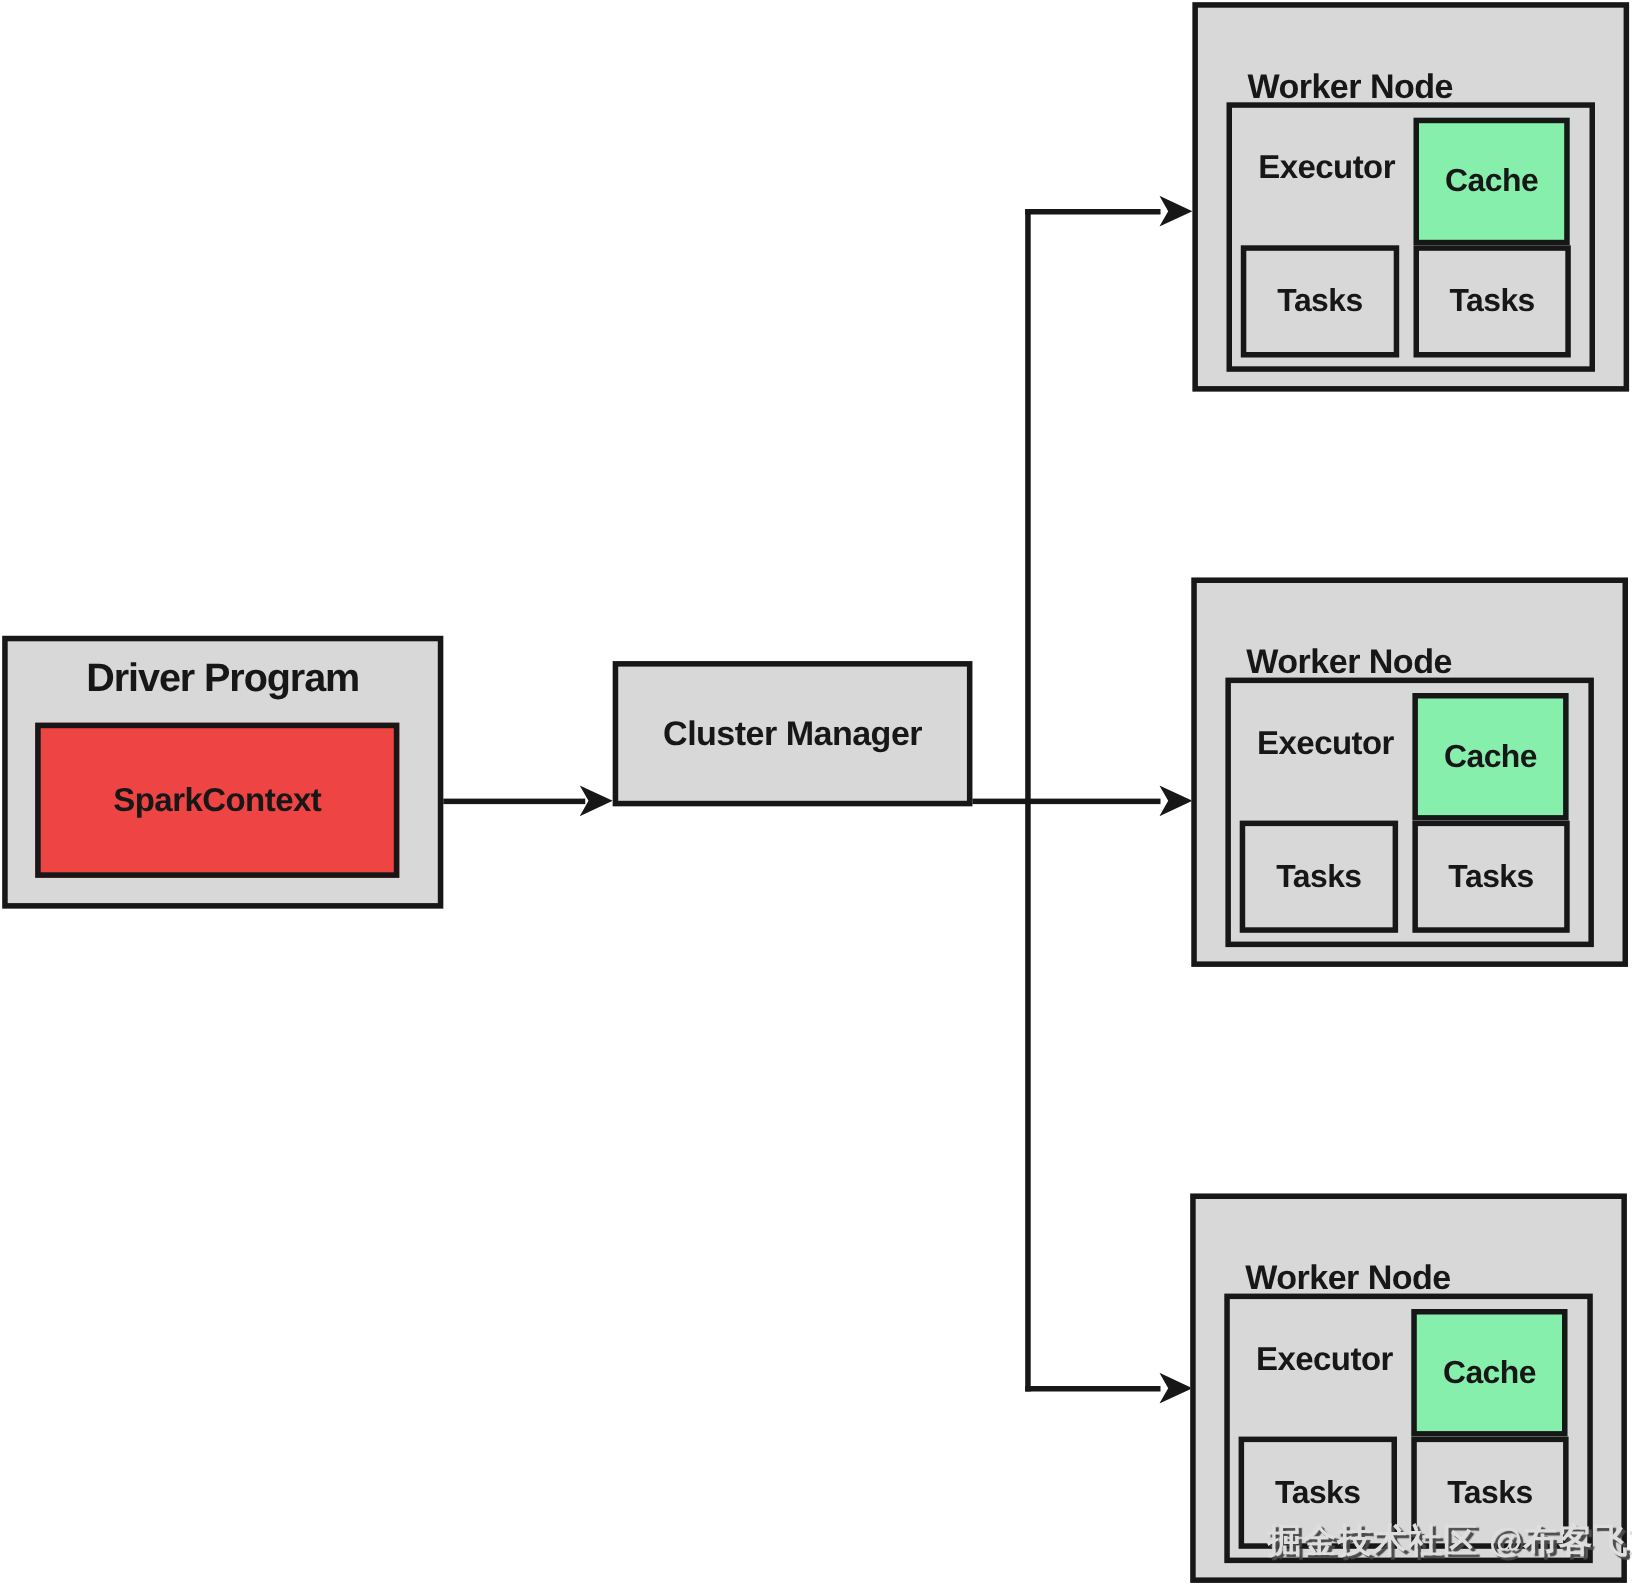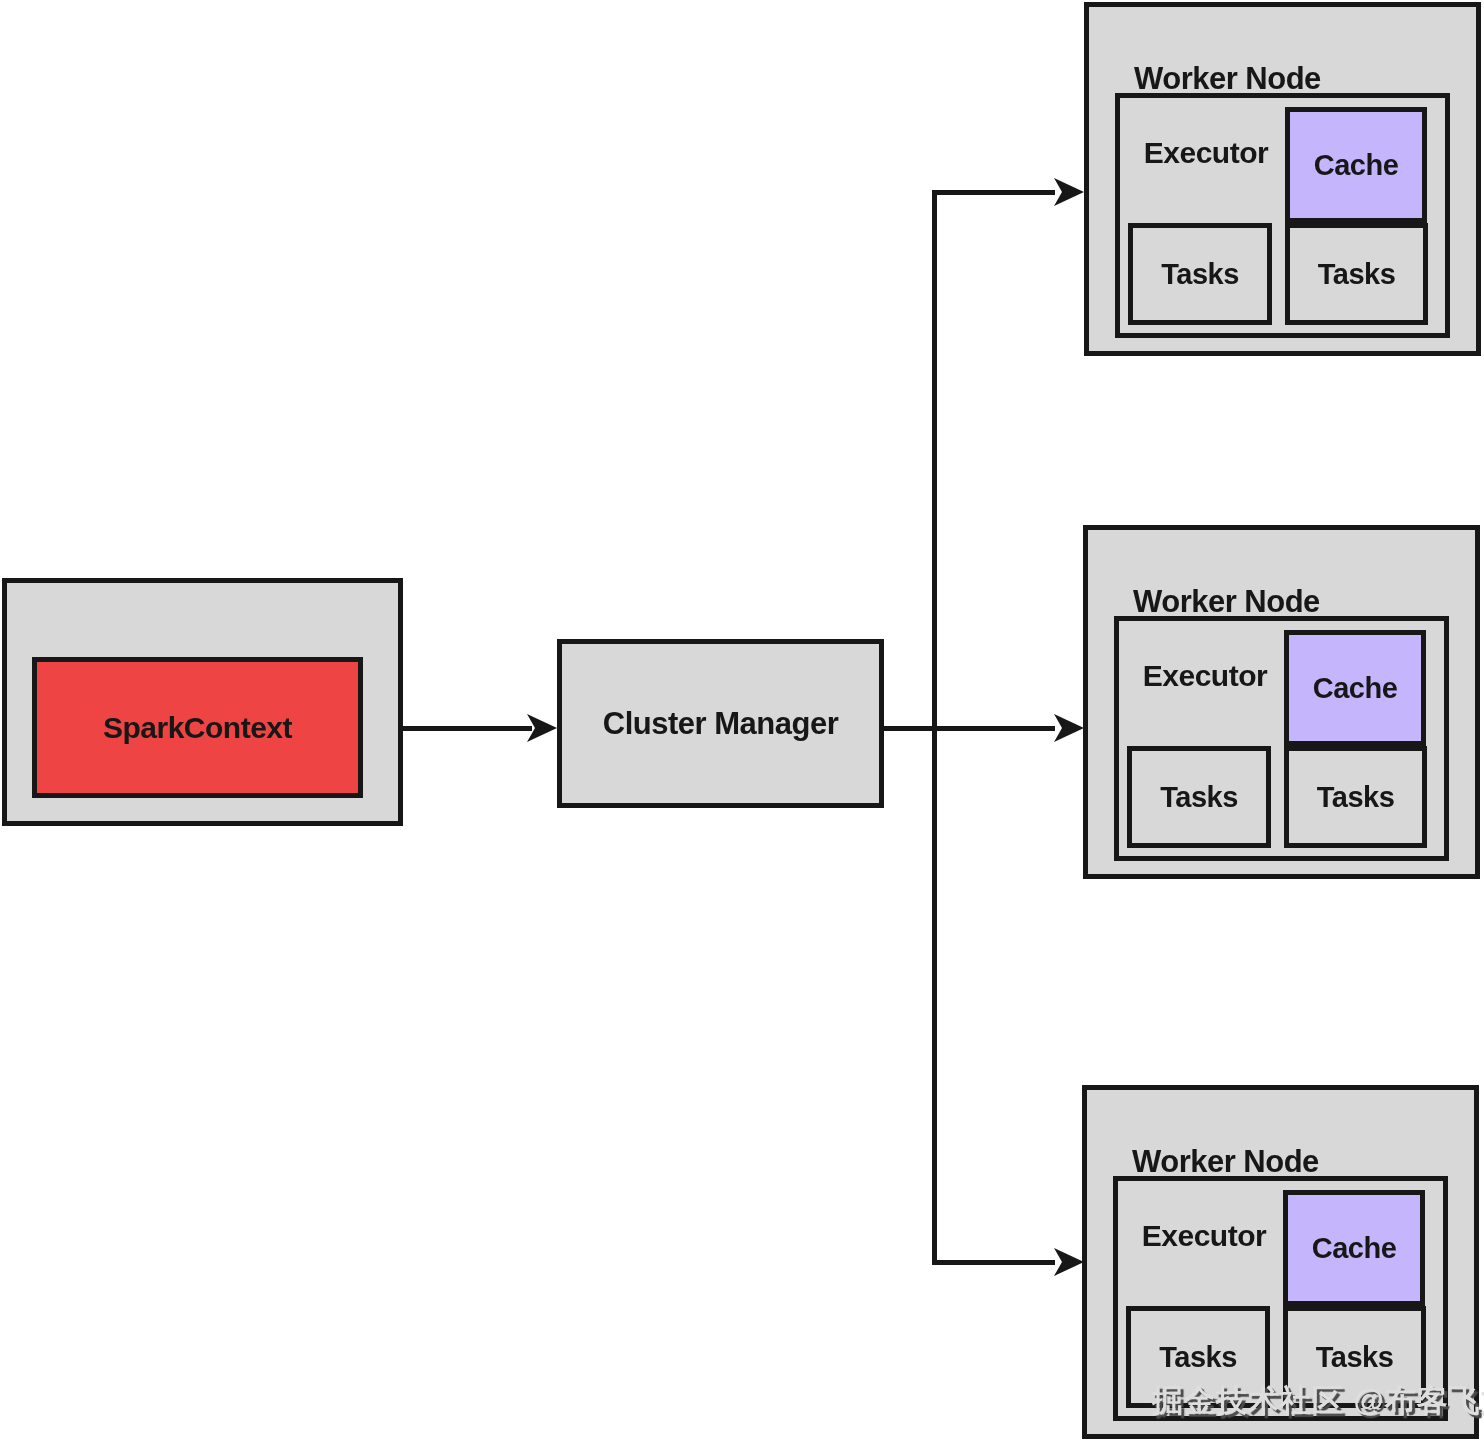--- a/index.html
+++ b/index.html
@@ -16,36 +16,36 @@
 
   
   #driver { left:2px; top:578px; width:401px; height:248px; }
   #driver .title { position:absolute; left:0; top:12px; width:100%; text-align:center;
     font-size:36px; font-weight:bold; letter-spacing:-1px; }
   #spark { position:absolute; left:25px; top:74px; width:331px; height:141px;
     border:5px solid #171717; background:#ef4444; }
   #spark .lbl { font-size:30px; }
 
   
-  #cluster { left:557px; top:639px; width:327px; height:169px; }
+  #cluster { left:557px; top:601px; width:327px; height:132px; }
   #cluster .lbl { font-size:31px; }
 
   
   .wn { width:397px; height:354px; }
   #wn0 { left:1084px; top:2px; }
   #wn1 { left:1083px; top:525px; }
   #wn2 { left:1082px; top:1085px; }
   .wn .wn-title { position:absolute; left:45px; top:22px; font-size:31px;
     font-weight:bold; letter-spacing:-0.5px;margin-top:32px; }
   .exec { position:absolute; left:26px; top:86px; width:335px; height:245px;
     border:5px solid #171717; background:#d8d8d8; }
   .exec-lbl { position:absolute; left:0px; top:38px; width:172px; text-align:center;
     font-size:30px; font-weight:bold; letter-spacing:-0.5px; }
   .cache { position:absolute; left:165px; top:9px; width:142px; height:116px;
-    border:5px solid #171717; background:#c4b5fd; }
+    border:5px solid #171717; background:#86efac; }
   .tasks-l { position:absolute; left:8px;  top:125px; width:144px; height:102px;
     border:5px solid #171717; background:#d8d8d8; }
   .tasks-r { position:absolute; left:165px; top:125px; width:143px; height:102px;
     border:5px solid #171717; background:#d8d8d8; }
   .cache .lbl, .tasks-l .lbl, .tasks-r .lbl { font-size:29px; }
 
   
   .hline, .vline { position:absolute; background:#171717; }
   .hline { height:5px; }
   .vline { width:5px; }
@@ -57,20 +57,21 @@
     font-size:31px; font-weight:bold; letter-spacing:1px;
     color:#dedede; text-shadow:3px 3px 1px #4a4a4a; white-space:nowrap;
   }
 </style>
 </head>
 <body>
 
 <div id="canvas">
 
   <div id="driver" class="box">
+    <div class="title">Driver Program</div>
     <div id="spark" class="center">
       <span class="lbl">SparkContext</span>
     </div>
   </div>
 
   <div id="cluster" class="box center">
     <span class="lbl">Cluster Manager</span>
   </div>
 
   <div class="hline" style="left:403px; top:726px; width:129px;"></div>

